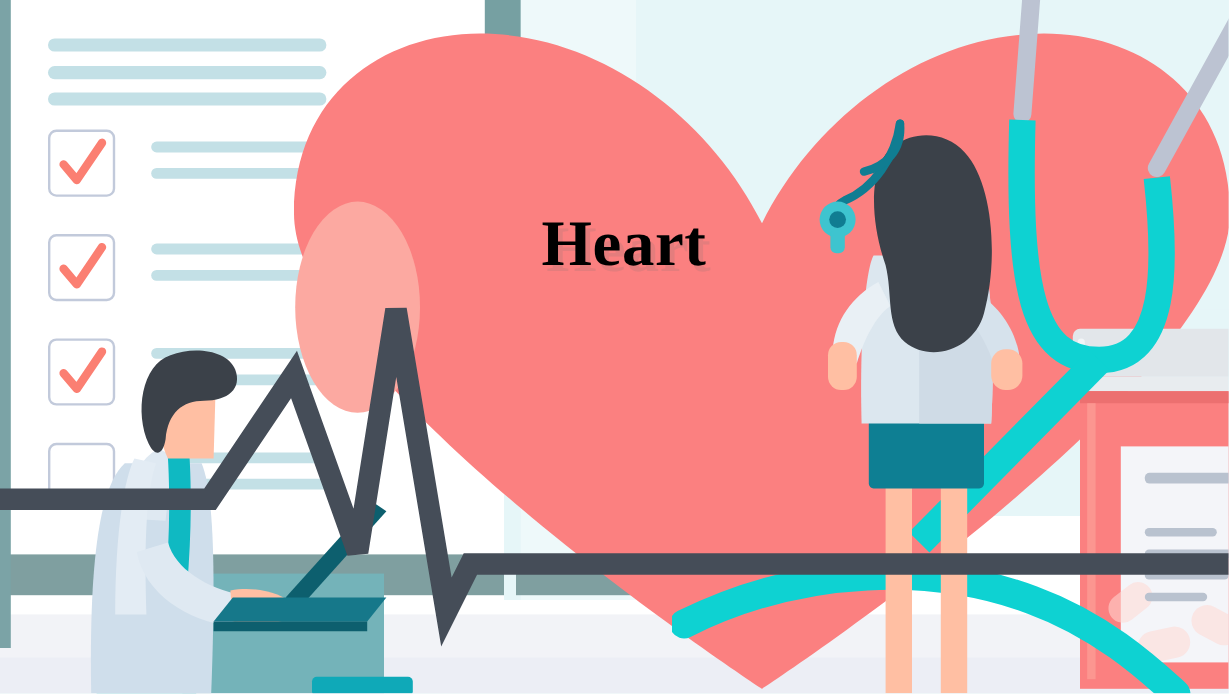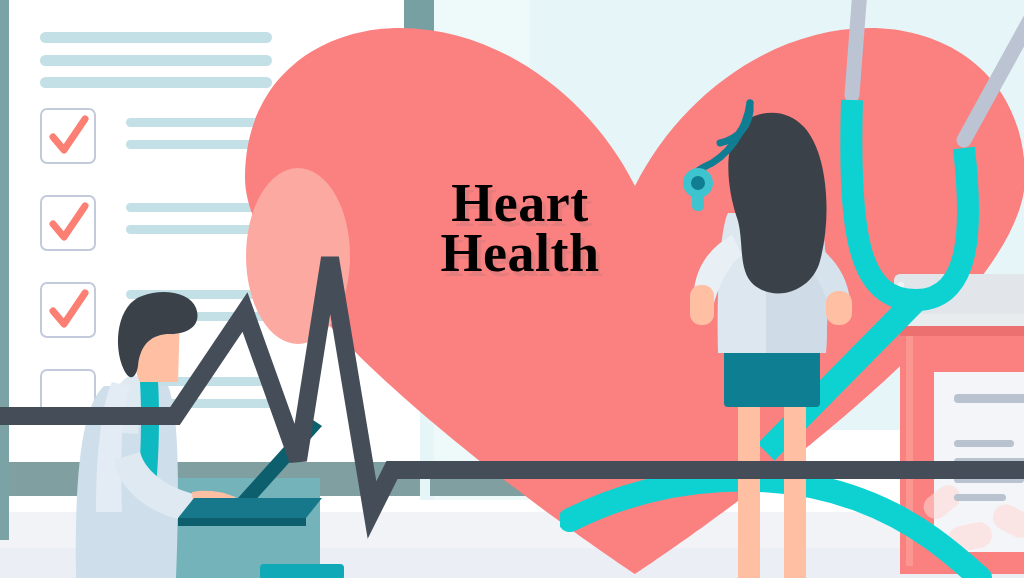--- a/index.html
+++ b/index.html
@@ -134,21 +134,20 @@
              C35,62 108,10 190,10
              C288,10 380,78 425,168
              C470,78 562,10 660,10
              C742,10 815,62 815,160
              C815,300 425,556 425,556 Z" fill="#fb8080"></path>
     <ellipse cx="88" cy="238" rx="52" ry="88" fill="#fca9a1"></ellipse>
   </svg>
 
   <div class="abs" id="title">
     <span class="ln">Heart</span>
-    <span class="ln">Health</span>
   </div>
 
   <svg class="abs" id="pillbottle" viewBox="0 0 144 310">
 
     <rect x="14" y="6" width="140" height="40" rx="6" fill="#e2e6ea"></rect>
     <rect x="18" y="14" width="6" height="22" rx="3" fill="#f2f5f7"></rect>
     <rect x="8" y="46" width="150" height="12" rx="4" fill="#e8ecef"></rect>
 
     <rect x="20" y="58" width="134" height="248" fill="#fb8080"></rect>
     <rect x="20" y="58" width="134" height="10" fill="#ec7070"></rect>

